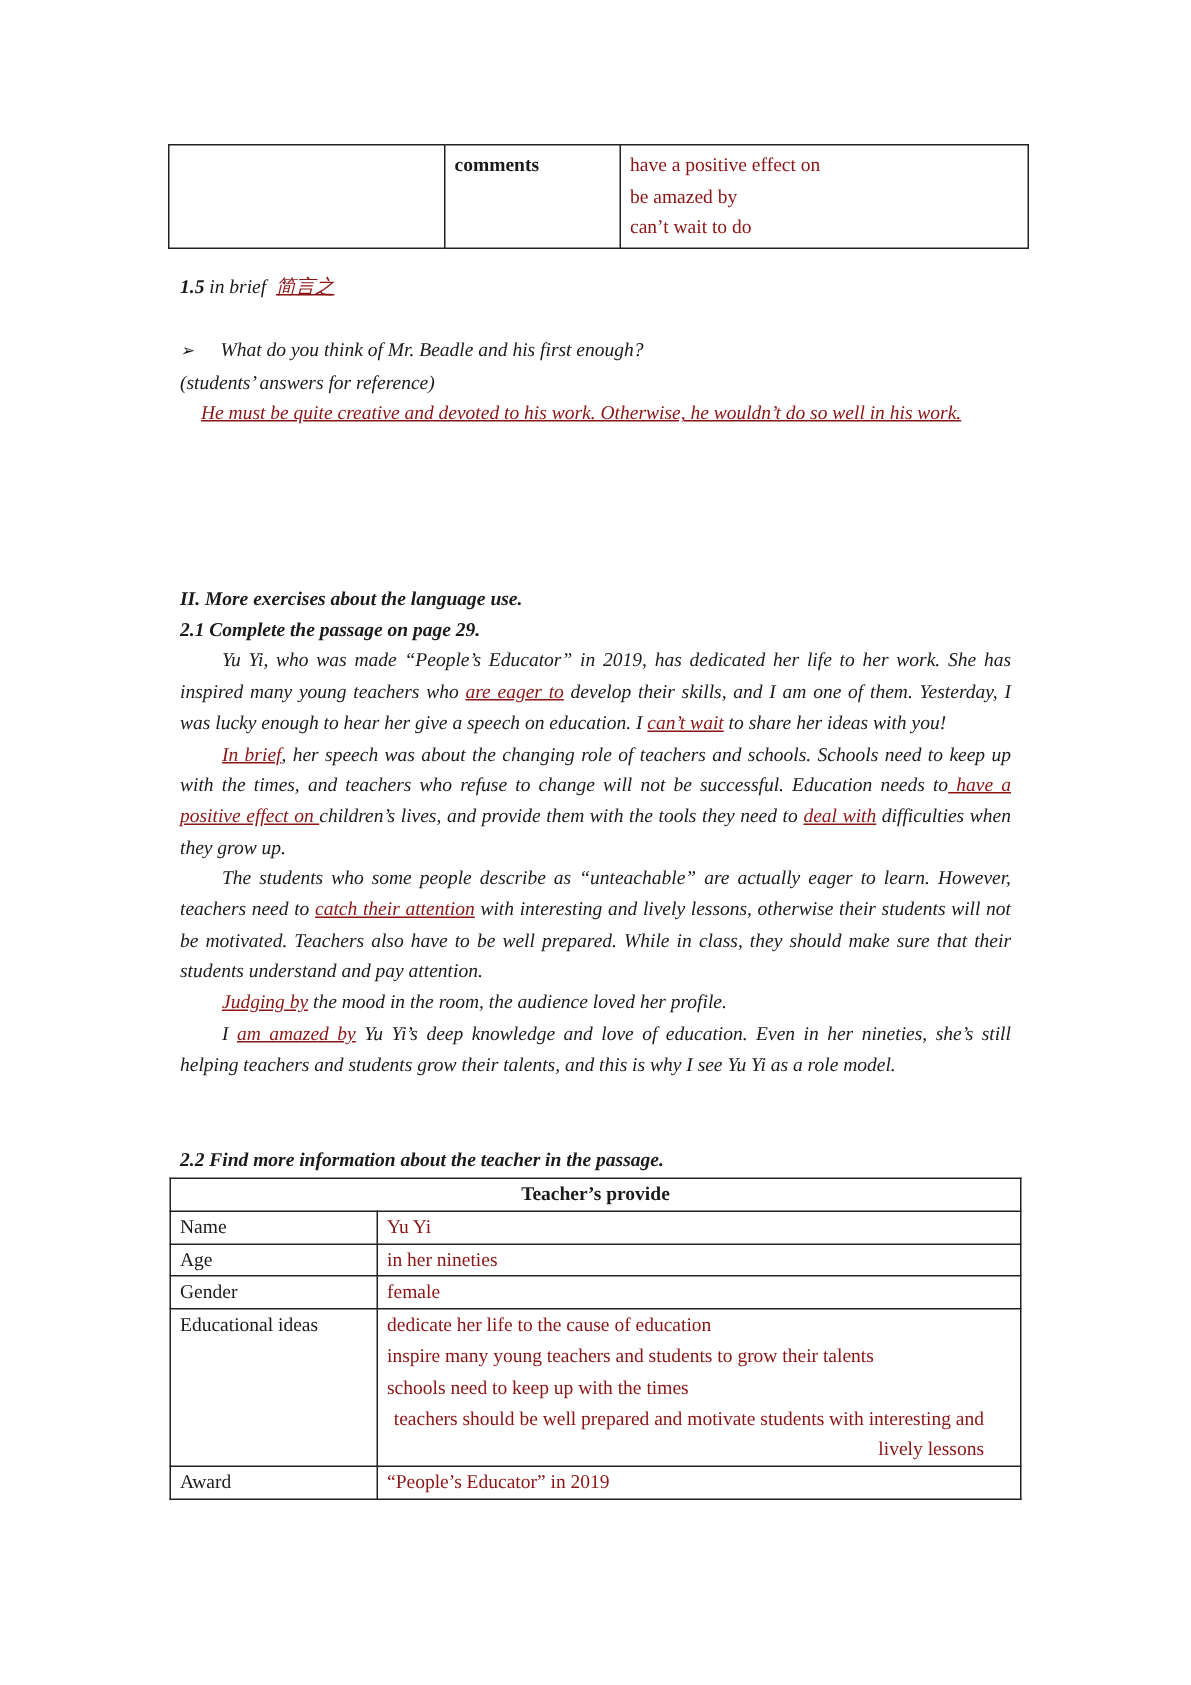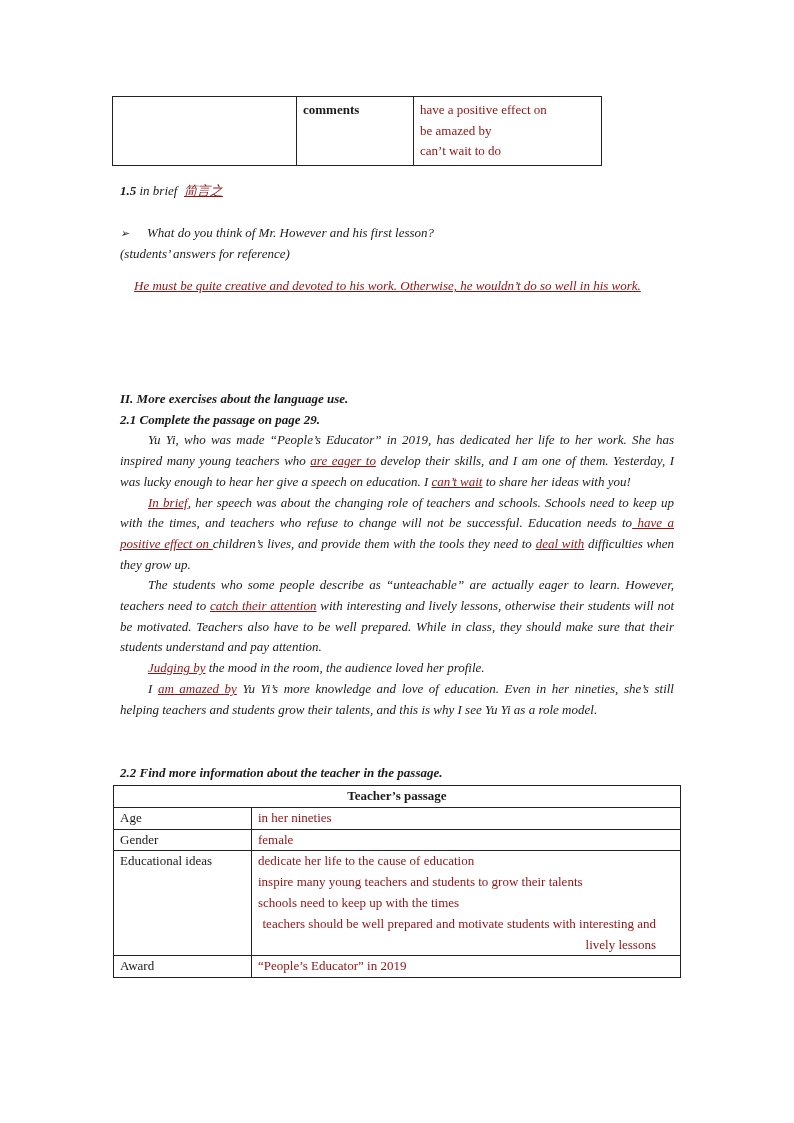--- a/index.html
+++ b/index.html
@@ -7,32 +7,32 @@
     width: 794px; height: 1123px; position: relative; overflow: hidden;
     font-family: "Liberation Serif", "DejaVu Serif", serif;
     font-size: 13px; color: #1a1a1a;
   }
   .red { color: #8b1414; }
   .u { color: #8b1414; text-decoration: underline; text-decoration-color: #8b1414; }
   .b { font-weight: bold; }
 
   
   .top-table {
-    position: absolute; left: 112px; top: 96px; width: 490px;
+    position: absolute; left: 112px; top: 96px; width: 574px;
     border-collapse: collapse;
     padding-left: 36px;
   }
   .top-table td { border: 1px solid #222; vertical-align: top; padding: 3px 6px; line-height: 20.5px; }
   .top-table td.c1 { width: 171px; }
   .top-table td.c2 { width: 104px; font-weight: bold; }
 
   .block { position: absolute; left: 120px; width: 554px; line-height: 20.7px; font-style: italic; }
   .heading { font-weight: bold; }
   .just { text-align: justify; }
-  .indent1 { text-indent: 14px; margin-top: 12px; }
+  .indent1 { text-indent: 14px; }
   .indent2 { text-indent: 28px; }
   .bullet-line { display: flex; align-items: baseline; }
   .bullet-line .arrow { width: 27px; font-size: 11px; }
 
   .profile {
     position: absolute; left: 113px; top: 785px; width: 568px;
     border-collapse: collapse;
   }
   .profile td, .profile th { border: 1px solid #222; padding: 0 6px; line-height: 20.8px; vertical-align: top; text-align: left; }
   .profile th { text-align: center; font-weight: bold; }
@@ -57,47 +57,51 @@
 
 <div class="block" style="top:181px;">
   <span class="b">1.5</span>
   <span>in brief</span>&nbsp;
   <span class="u">简言之</span>
 </div>
 
 <div class="block" style="top:223px;">
   <div class="bullet-line">
     <span class="arrow">➢</span>
-    <span>What do you think of Mr. However and his first lesson?</span>
+    <span>What do you think of Mr. Beadle and his first enough?</span>
   </div>
   <div>(students’ answers for reference)</div>
   <div class="just indent1"><span class="u">He must be quite creative and devoted to his work. Otherwise, he wouldn’t do so well in his work.</span></div>
 </div>
 
 <div class="block" style="top:389px;">
   <div class="heading">II. More exercises about the language use.</div>
   <div class="heading">2.1  Complete the passage on page 29.</div>
 
   <div class="just indent2"><span>Yu Yi, who was made “People’s Educator” in 2019, has dedicated her life to her work. She has inspired many young teachers who </span><span class="u">are eager to</span><span> develop their skills, and I am one of them. Yesterday, I was lucky enough to hear her give a speech on education. I </span><span class="u">can’t wait</span><span> to share her ideas with you!</span></div>
 
   <div class="just indent2"><span class="u">In brief</span><span>, her speech was about the changing role of teachers and schools. Schools need to keep up with the times, and teachers who refuse to change will not be successful. Education needs to</span><span class="u"> have a positive effect on </span><span>children’s lives, and provide them with the tools they need to </span><span class="u">deal with</span><span> difficulties when they grow up.</span></div>
 
   <div class="just indent2"><span>The students who some people describe as “unteachable” are actually eager to learn. However, teachers need to </span><span class="u">catch their attention</span><span> with interesting and lively lessons, otherwise their students will not be motivated. Teachers also have to be well prepared. While in class, they should make sure that their students understand and pay attention.</span></div>
 
   <div class="just indent2"><span class="u">Judging by</span><span> the mood in the room, the audience loved her profile.</span></div>
 
-  <div class="just indent2"><span>I </span><span class="u">am amazed by</span><span> Yu Yi’s more knowledge and love of education. Even in her nineties, she’s still helping teachers and students grow their talents, and this is why I see Yu Yi as a role model.</span></div>
+  <div class="just indent2"><span>I </span><span class="u">am amazed by</span><span> Yu Yi’s deep knowledge and love of education. Even in her nineties, she’s still helping teachers and students grow their talents, and this is why I see Yu Yi as a role model.</span></div>
 </div>
 
 <div class="block heading" style="top:763px;">2.2  Find more information about the teacher in the passage.</div>
 
 <table class="profile">
   <tbody>
       <tr>
-    <th colspan="2">Teacher’s passage</th>
+    <th colspan="2">Teacher’s provide</th>
+  </tr>
+  <tr>
+    <td class="k">Name</td>
+    <td class="red">Yu Yi</td>
   </tr>
   <tr>
     <td class="k">Age</td>
     <td class="red">in her nineties</td>
   </tr>
   <tr>
     <td class="k">Gender</td>
     <td class="red">female</td>
   </tr>
   <tr>

